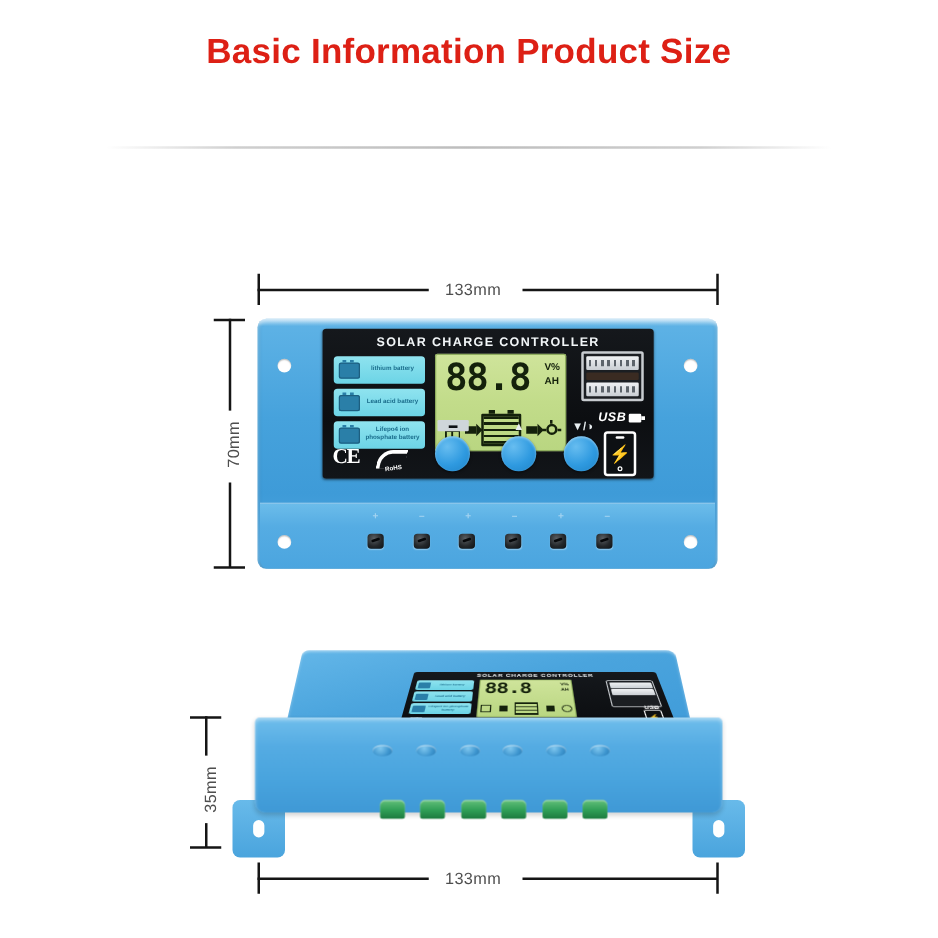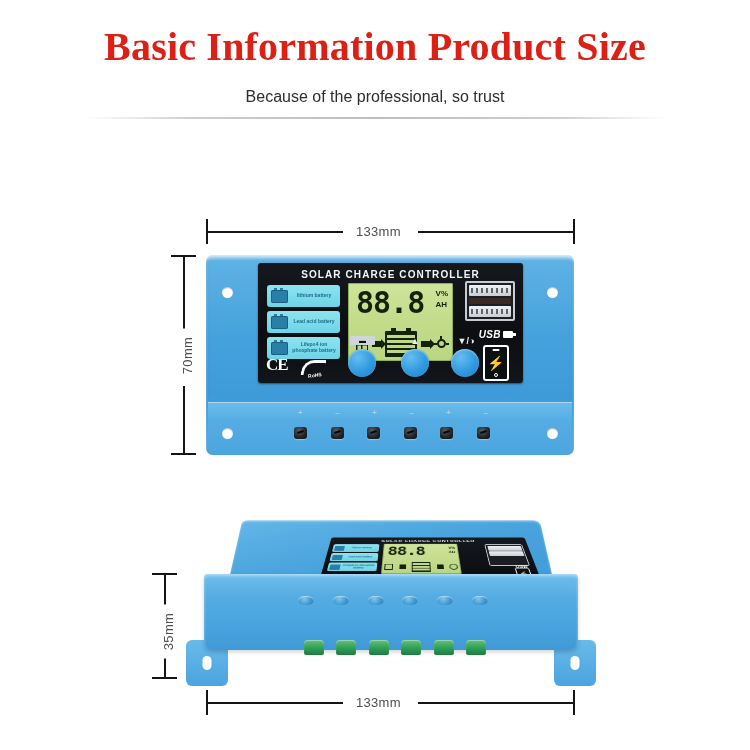--- a/index.html
+++ b/index.html
@@ -6,23 +6,22 @@
   body{
     width:750px;height:750px;background:#ffffff;
     font-family:"Liberation Sans",sans-serif;
     overflow:hidden;position:relative;
   }
   .page{position:relative;width:750px;height:750px;}
 
   
   .title{
     position:absolute;left:0;right:0;top:27px;text-align:center;
-    color:#dd2015;font-size:40px;font-weight:700;letter-spacing:.2px;
+    color:#dd2015;font-size:28px;font-weight:700;letter-spacing:.2px;
     line-height:1;
-    font-family:Liberation Serif, serif;
   }
   .subtitle{
     position:absolute;left:0;right:0;top:88px;text-align:center;
     color:#2c2c2c;font-size:16px;font-weight:400;
   }
   .divider{
     position:absolute;left:85px;right:85px;top:117px;height:2px;
     background:linear-gradient(to right,#ffffff 0%,#cfcfcf 18%,#bdbdbd 50%,#cfcfcf 82%,#ffffff 100%);
   }
   .section-heading{
@@ -365,21 +364,20 @@
     background:linear-gradient(180deg,#63c07a 0%,#2f9e56 55%,#1d7b3f 100%);
     box-shadow:inset 0 1px 1px rgba(255,255,255,.4);
   }
 </style>
 </head>
 <body>
 
 <div class="page">
 
   <div class="title">Basic Information Product Size</div>
-  <div class="subtitle">Because of the professional, so trust</div>
   <div class="divider"></div>
 
   <div class="dimline hline" style="left:206px;top:231px;width:137px;"></div>
   <div class="dimline hline" style="left:418px;top:231px;width:156px;"></div>
   <div class="tick-v" style="left:206px;top:219px;height:25px;"></div>
   <div class="tick-v" style="left:573px;top:219px;height:25px;"></div>
   <div class="dimlabel" style="left:352px;top:224px;">133mm</div>
 
   <div class="dimline vline" style="left:183px;top:255px;height:75px;"></div>
   <div class="dimline vline" style="left:183px;top:386px;height:68px;"></div>

